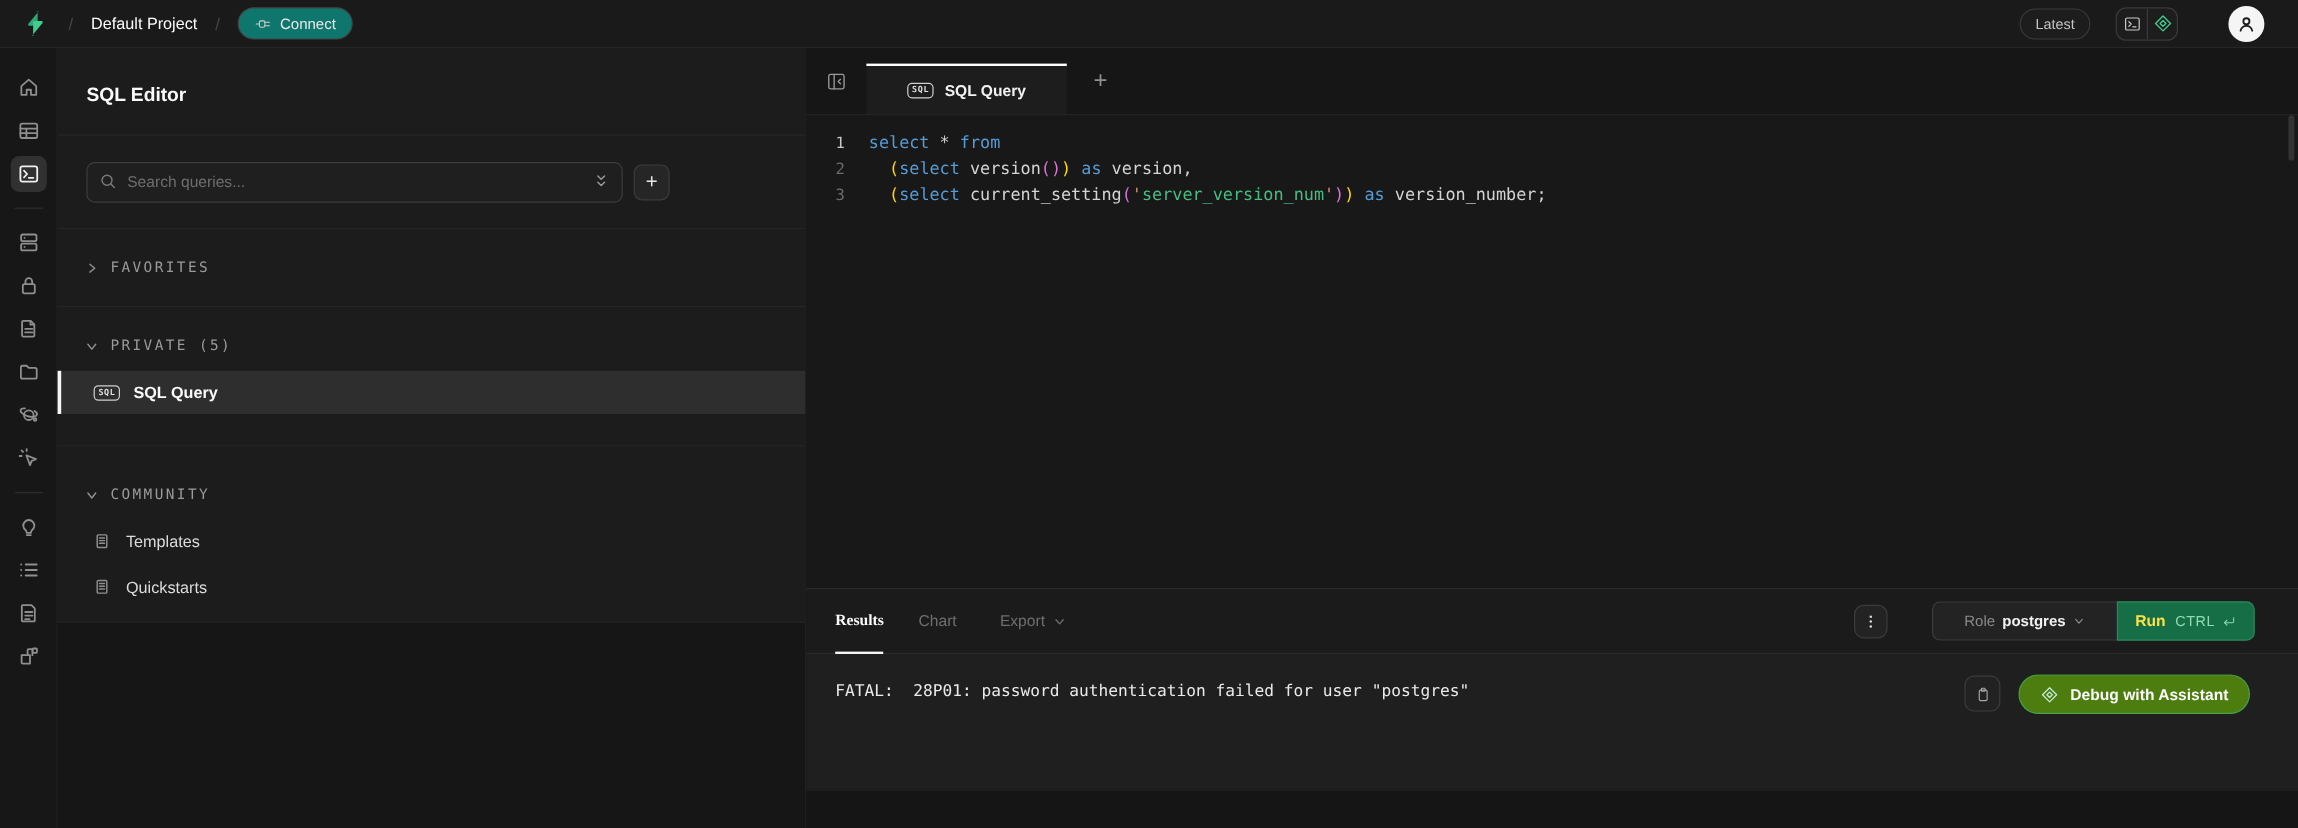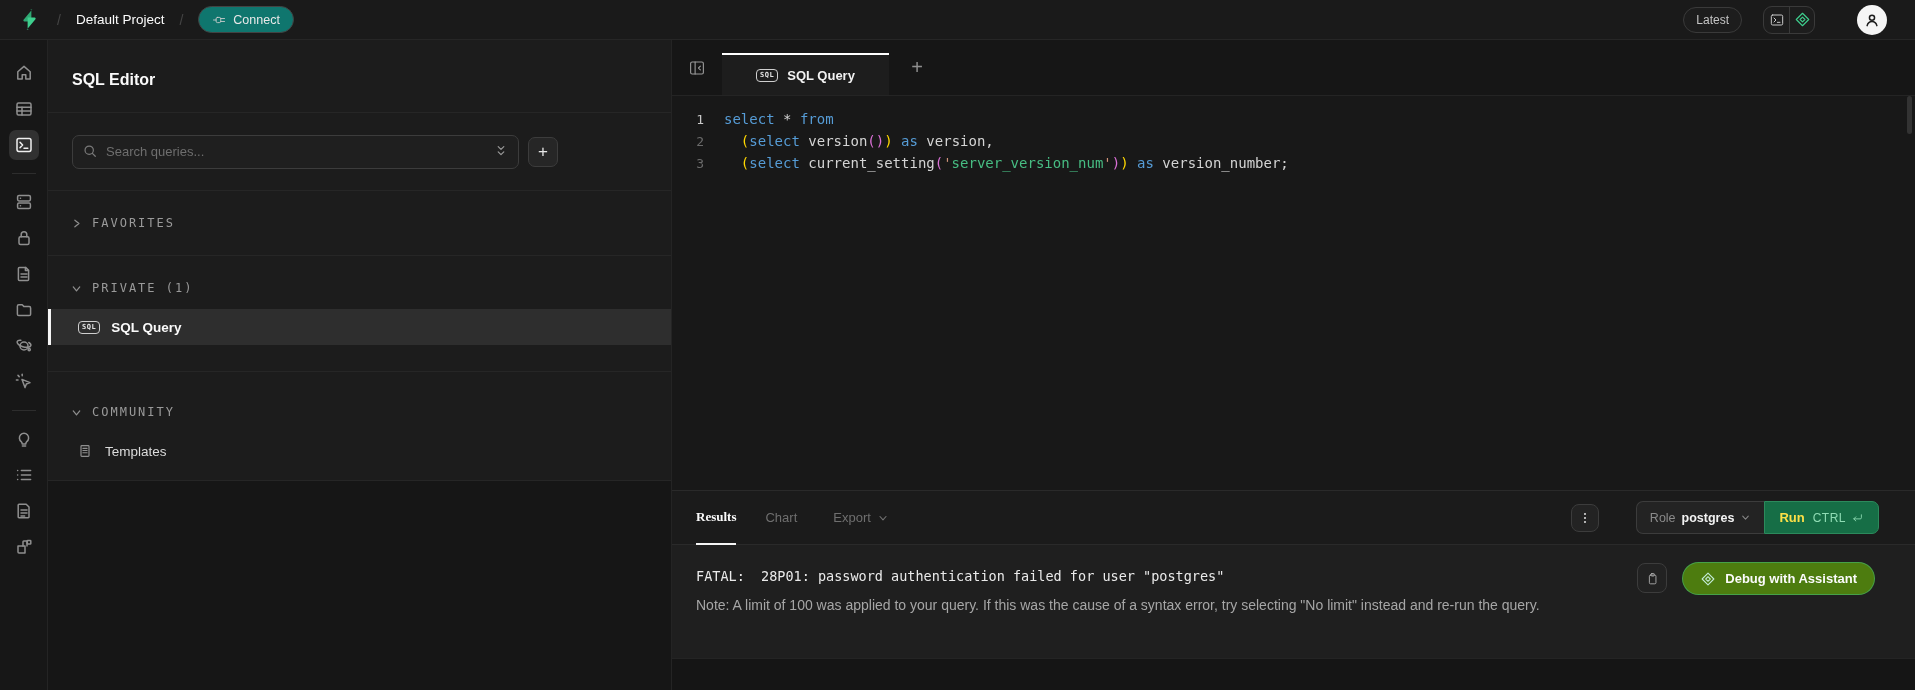--- a/index.html
+++ b/index.html
@@ -84,21 +84,21 @@
   .scrollthumb { position:absolute; right:3px; top:0; width:5px; height:38px; background:#333333; border-radius:3px; }
 
   .rheader { height:55px; background:#1b1b1b; border-top:1px solid #2a2a2a; border-bottom:1px solid #2a2a2a;
     display:flex; align-items:stretch; padding:0 36px 0 24px; }
   .rtab { display:flex; align-items:center; font-size:13px; color:#6f6f6f; margin-right:29px; cursor:pointer; gap:6px; }
   .rtab-active { color:#fafafa; font-weight:700; border-bottom:2px solid #f5f5f5; margin-bottom:-1px;font-family:Liberation Serif, serif; }
   .rheader-right { margin-left:auto; display:flex; align-items:center; gap:13px; }
   .kebab-btn { width:28px; height:28px; border:1px solid #3c3c3c; background:#232323; border-radius:8px;
     display:flex; align-items:center; justify-content:center; cursor:pointer; }
   .rolerun { display:flex; height:33px; }
-  .role-btn { display:flex; align-items:center; gap:6px; padding:0 13px; background:#232323;
+  .role-btn { display:flex; align-items:center; gap:6px; padding:0 26px; background:#232323;
     border:1px solid #3c3c3c; border-right:none; border-radius:7px 0 0 7px; cursor:pointer;margin-left:24px; }
   .role-label { font-size:12.5px; color:#8a8a8a; }
   .role-value { font-size:12.5px; font-weight:700; color:#f2f2f2; }
   .run-btn { display:flex; align-items:center; gap:8px; padding:0 14px; background:#166e46;
     border:1px solid #2c8a5c; border-radius:0 7px 7px 0; cursor:pointer; }
   .run-label { font-size:13px; font-weight:700; color:#fde047; }
   .run-shortcut { font-size:12px; color:#8fdcb4; letter-spacing:.5px; display:flex; align-items:center; gap:4px; }
 
   .error-area { position:relative; height:113px; background:#1f1f1f; padding:23px 300px 0 24px; }
   .fatal { font-family:"DejaVu Sans Mono", monospace; font-size:13.5px; color:#eaeaea; white-space:pre-wrap; }
@@ -291,21 +291,21 @@
           </svg>
         <span class="sec-label">FAVORITES</span>
       </div>
     </div>
 
     <div class="section sec-private">
       <div class="sec-head">
         <svg width="13" height="13" viewBox="0 0 16 16" class="stroke">
             <polyline points="4 6 8 11 12 6"></polyline>
           </svg>
-        <span class="sec-label">PRIVATE (1)</span>
+        <span class="sec-label">PRIVATE (5)</span>
       </div>
       <div class="query-item">
         <span class="sql-badge">SQL</span>
         <span class="item-label">SQL Query</span>
       </div>
     </div>
 
     <div class="section sec-community">
       <div class="sec-head">
         <svg width="13" height="13" viewBox="0 0 16 16" class="stroke">
@@ -314,20 +314,29 @@
         <span class="sec-label">COMMUNITY</span>
       </div>
       <div class="comm-item" style="margin-top:14px">
         <svg width="16" height="16" viewBox="0 0 20 20" class="stroke">
             <rect x="5" y="3.4" width="10" height="13.2" rx="1"></rect>
             <line x1="7.4" y1="6.6" x2="12.6" y2="6.6"></line>
             <line x1="7.4" y1="9.4" x2="12.6" y2="9.4"></line>
             <line x1="7.4" y1="12.2" x2="12.6" y2="12.2"></line>
           </svg>
         <span class="item-label">Templates</span>
+      </div>
+      <div class="comm-item">
+        <svg width="16" height="16" viewBox="0 0 20 20" class="stroke">
+            <rect x="5" y="3.4" width="10" height="13.2" rx="1"></rect>
+            <line x1="7.4" y1="6.6" x2="12.6" y2="6.6"></line>
+            <line x1="7.4" y1="9.4" x2="12.6" y2="9.4"></line>
+            <line x1="7.4" y1="12.2" x2="12.6" y2="12.2"></line>
+          </svg>
+        <span class="item-label">Quickstarts</span>
       </div>
     </div>
   </div>
 </div>
 
 <div class="main">
 
   <div class="tabstrip">
     <div class="collapse-btn">
       <svg width="18" height="18" viewBox="0 0 24 24" class="stroke" style="stroke:#9a9a9a">
@@ -401,21 +410,20 @@
                 <polyline points="10 10 6.5 13.5 10 17"></polyline>
               </svg>
           </span>
         </div>
       </div>
     </div>
   </div>
 
   <div class="error-area">
     <div class="fatal">FATAL:  28P01: password authentication failed for user "postgres"</div>
-    <div class="note">Note: A limit of 100 was applied to your query. If this was the cause of a syntax error, try selecting "No limit" instead and re-run the query.</div>
     <div class="copy-btn">
       <svg width="15" height="15" viewBox="0 0 24 24" class="stroke" style="stroke:#a8a8a8">
           <rect x="7" y="6.5" width="10.5" height="14" rx="1.8"></rect>
           <rect x="9.8" y="4" width="5" height="4" rx="1"></rect>
         </svg>
     </div>
     <div class="debug-btn">
       <svg width="16" height="16" viewBox="0 0 24 24" class="stroke" style="stroke:#c4ecd8;stroke-width:1.6">
           <path d="M12 3.2l8.8 8.8-8.8 8.8-8.8-8.8z"></path>
           <path d="M12 8.6l3.4 3.4-3.4 3.4-3.4-3.4z"></path>

